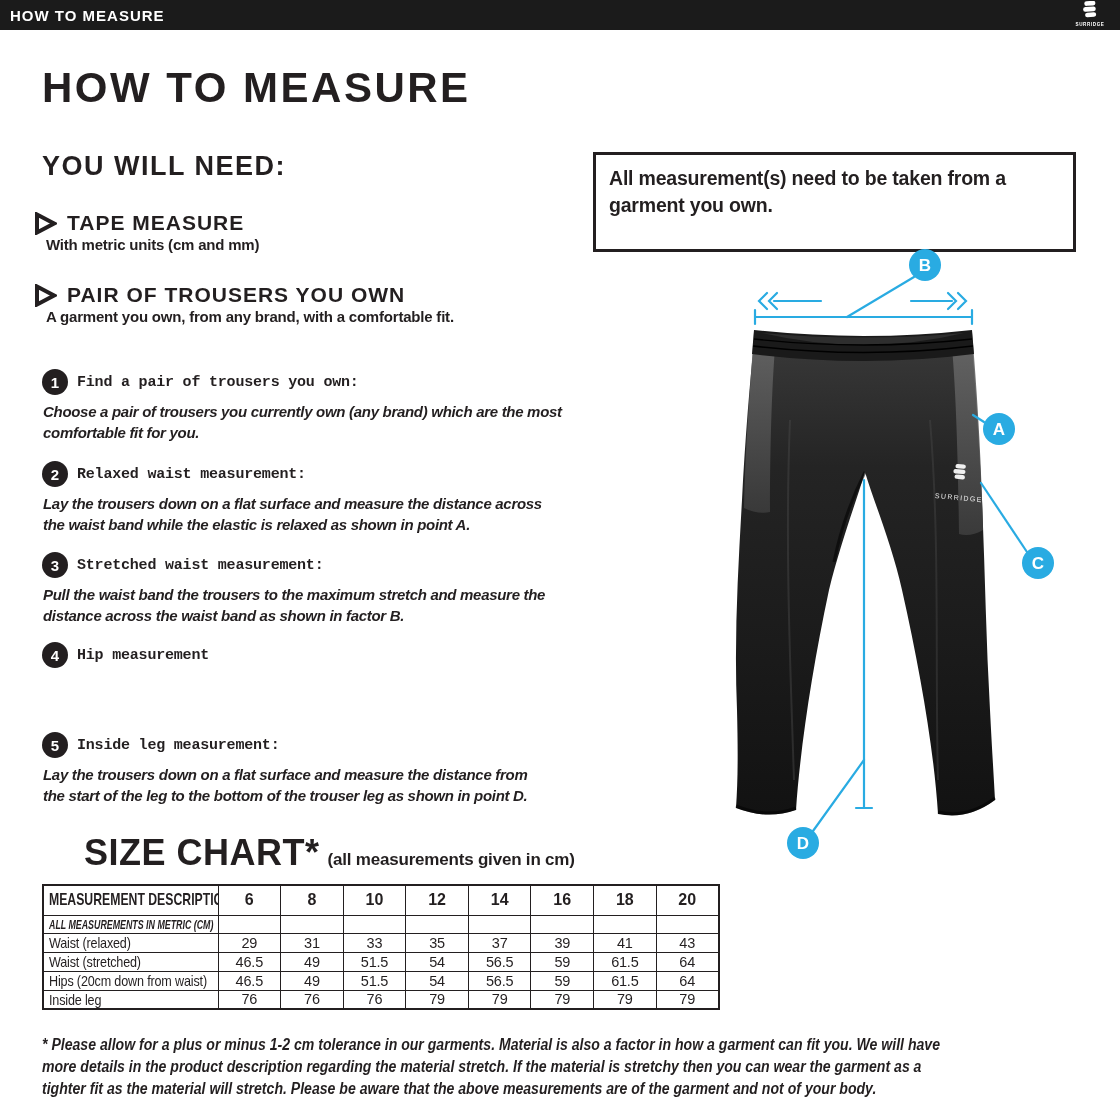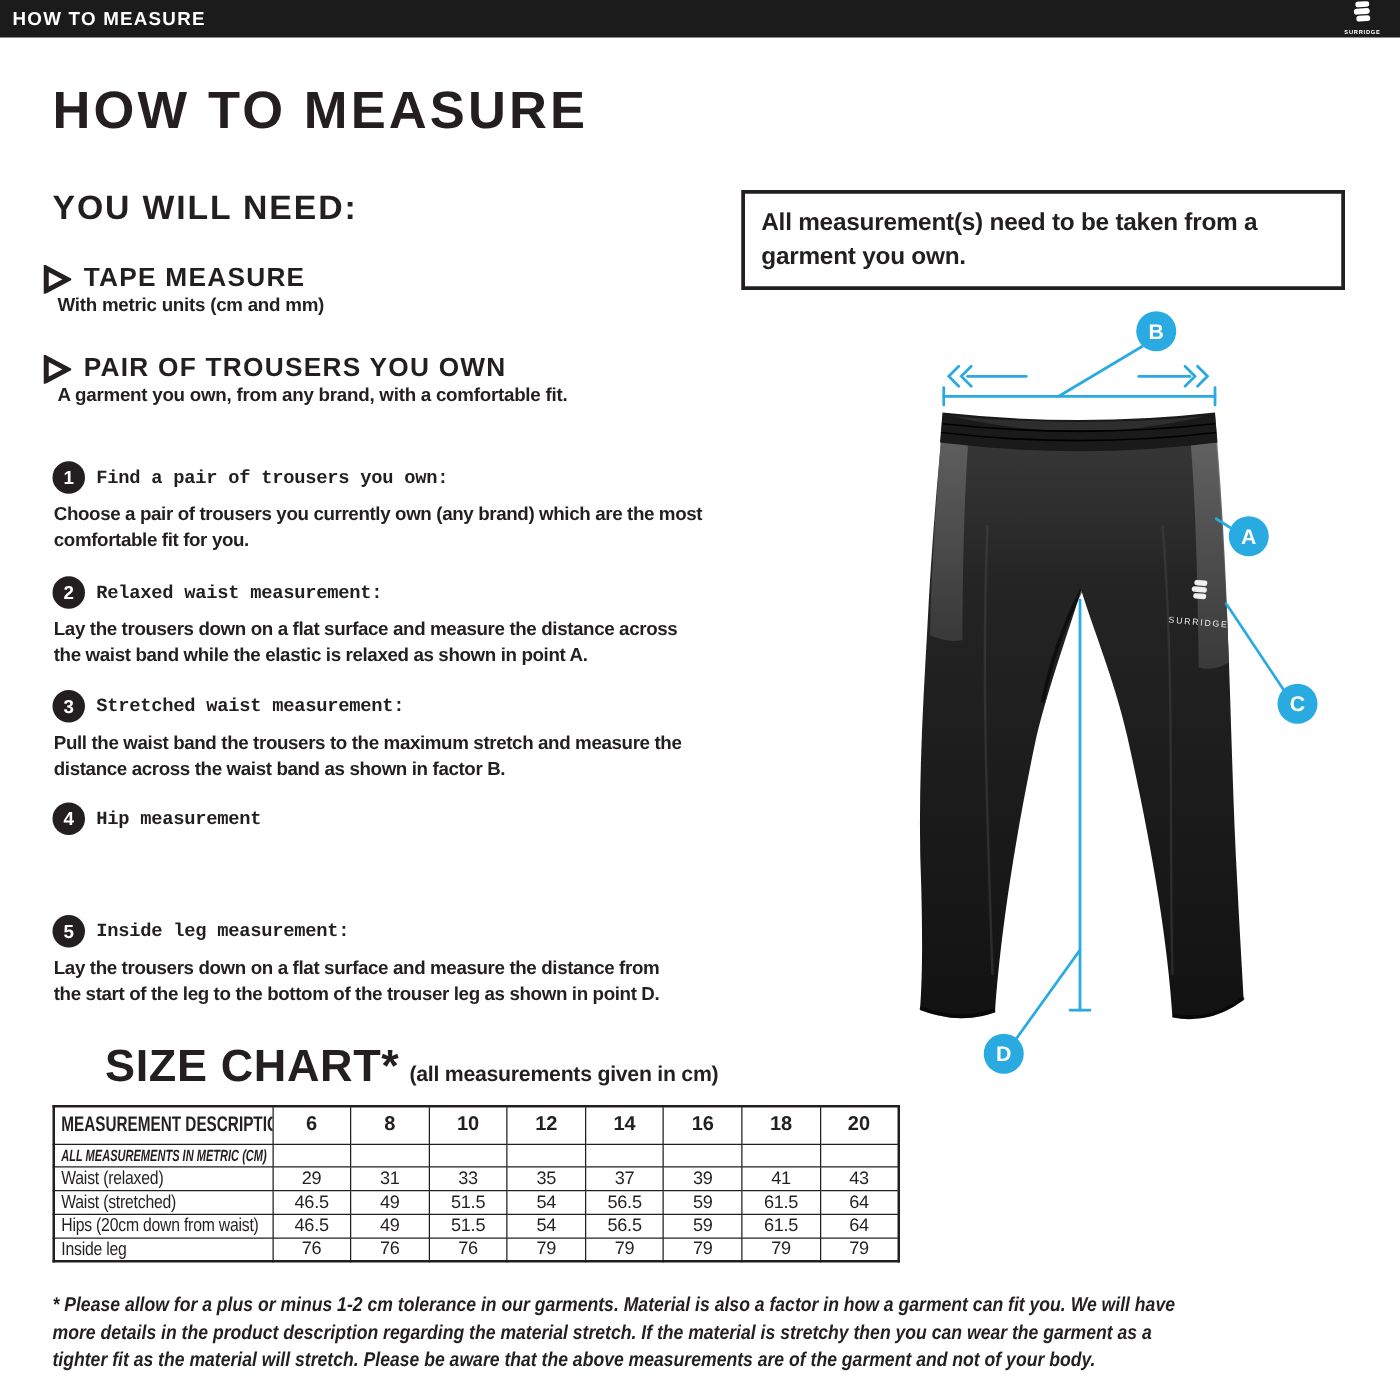--- a/index.html
+++ b/index.html
@@ -19,32 +19,32 @@
 
   
   .h1 { left:42px; top:64px; font-size:42px; font-weight:700; letter-spacing:2.5px; }
   .h2 { left:42px; top:151px; font-size:27px; font-weight:700; letter-spacing:1.5px; }
 
   .need { left:34px; display:flex; align-items:center; gap:10px; }
   .need-label { font-size:21px; font-weight:700; letter-spacing:1px; }
   .need-desc { left:46px; font-size:15px; font-weight:700; letter-spacing:-0.2px; }
 
   
-  .notebox { left:593px; top:152px; width:483px; height:80px; border:3px solid #231f20;
+  .notebox { left:593px; top:152px; width:483px; height:100px; border:3px solid #231f20;
              padding:10px 13px; }
   .notebox .nline { font-size:19.5px; font-weight:700; line-height:27px; letter-spacing:-0.2px; }
 
   
   .step { left:42px; width:620px; }
   .step-head { display:flex; align-items:center; gap:9px; }
   .step-num { width:26px; height:26px; border-radius:50%; background:#231f20; color:#fff;
               font-size:15px; font-weight:700; display:flex; align-items:center; justify-content:center; flex:0 0 26px; }
   .step-title { font-size:15px; font-weight:700; letter-spacing:-0.2px;font-family:Liberation Mono, monospace; }
   .step-body { margin-top:6px; margin-left:1px; }
-  .step-line { font-size:15px; font-weight:700; line-height:21px; letter-spacing:-0.3px; }
+  .step-line { font-size:15px; font-weight:700; line-height:21px; letter-spacing:-0.3px;font-style:italic; }
 
   
   .sc-head { left:42px; top:832px; display:flex; align-items:baseline; gap:8px; }
   .sc-title { font-size:36px; font-weight:700; letter-spacing:.5px;margin-left:42px; }
   .sc-sub { font-size:17px; font-weight:700; letter-spacing:-0.2px; }
 
   table.sizes { left:42px; top:884px; position:absolute; border-collapse:collapse; table-layout:fixed;
                 width:676px; border:2px solid #231f20; }
   table.sizes col.c0 { width:175px; }
   table.sizes col.cs { width:62.6px; }

